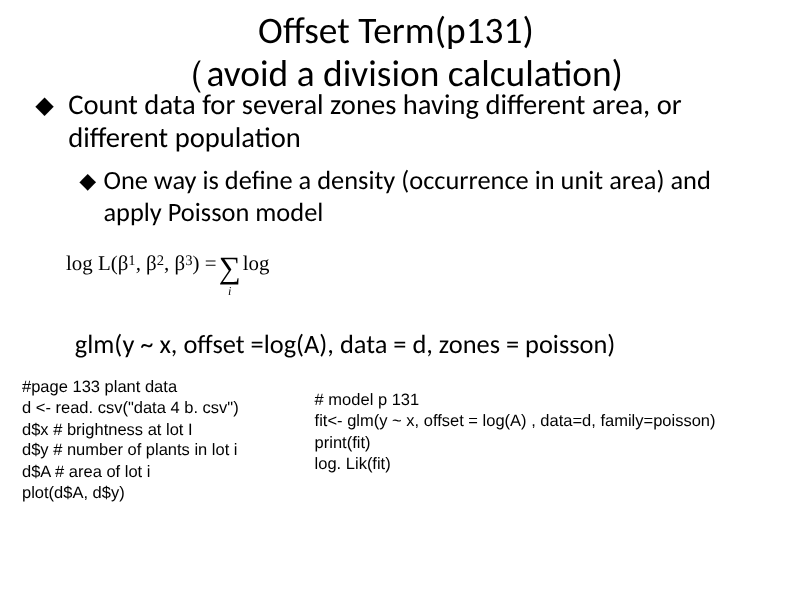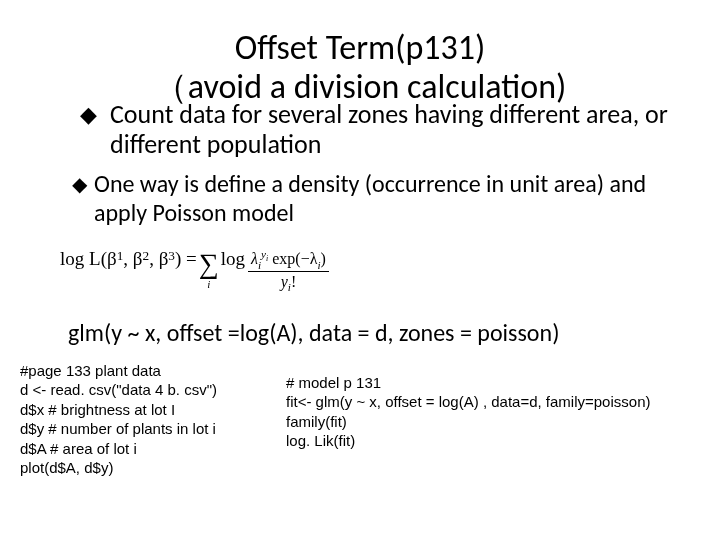--- a/index.html
+++ b/index.html
@@ -10,29 +10,28 @@
     background: #fff;
     font-family: Calibri, "Segoe UI", Arial, sans-serif;
     color: #000;
     overflow: hidden;
     position: relative;
   }
   .title {
     text-align: center;
     font-size: 34px;
     line-height: 1.15;
-    padding-top: 28px;
+    padding-top: 9px;
   }
   .bullet1 {
     font-size: 26px;
     padding: 0 28px 0 62px;
     position: relative;
     line-height: 1.15;
     margin-top: -6px;
-    margin-left: 48px;
   }
   .bullet1::before {
     content: "◆";
     position: absolute;
     left: 32px;
     top: 2px;
     font-size: 22px;
   }
   .bullet2 {
     font-size: 24px;
@@ -122,41 +121,33 @@
   <div class="f-left">
     <span>log L(β</span>
       <span class="sub">1</span>
       <span>, β</span>
       <span class="sub">2</span>
       <span>, β</span>
       <span class="sub">3</span>
       <span>) = </span>
     <span class="sigma">∑<span class="s-sub">i</span></span>
     <span> log </span>
-    <span class="frac">
-      <span class="num">
-        <span class="it">λ</span><span class="sub it">i</span><span class="sup"><span class="it">y</span><span class="sub it">i</span></span><span> exp(−λ</span><span class="sub it">i</span><span>)</span>
-      </span>
-      <span class="den">
-        <span class="it">y</span><span class="sub it">i</span><span>!</span>
-      </span>
-    </span>
   </div>
 </div>
 
 <div class="glmline">glm(y  ~ x, offset =log(A), data = d, zones = poisson)</div>
 
 <div class="code-row">
   <div class="code-col-left">
     <div>#page 133 plant data</div>
     <div>d &lt;- read. csv("data 4 b. csv")</div>
     <div>d$x  # brightness at lot I</div>
     <div>d$y  # number of plants in lot i</div>
     <div>d$A  # area of lot i</div>
     <div>plot(d$A, d$y)</div>
   </div>
   <div class="code-col-right">
     <div># model p 131</div>
     <div>fit&lt;- glm(y ~ x, offset = log(A) , data=d, family=poisson)</div>
-    <div>family(fit)</div>
+    <div>print(fit)</div>
     <div>log. Lik(fit)</div>
   </div>
 </div>
 
 </body></html>

